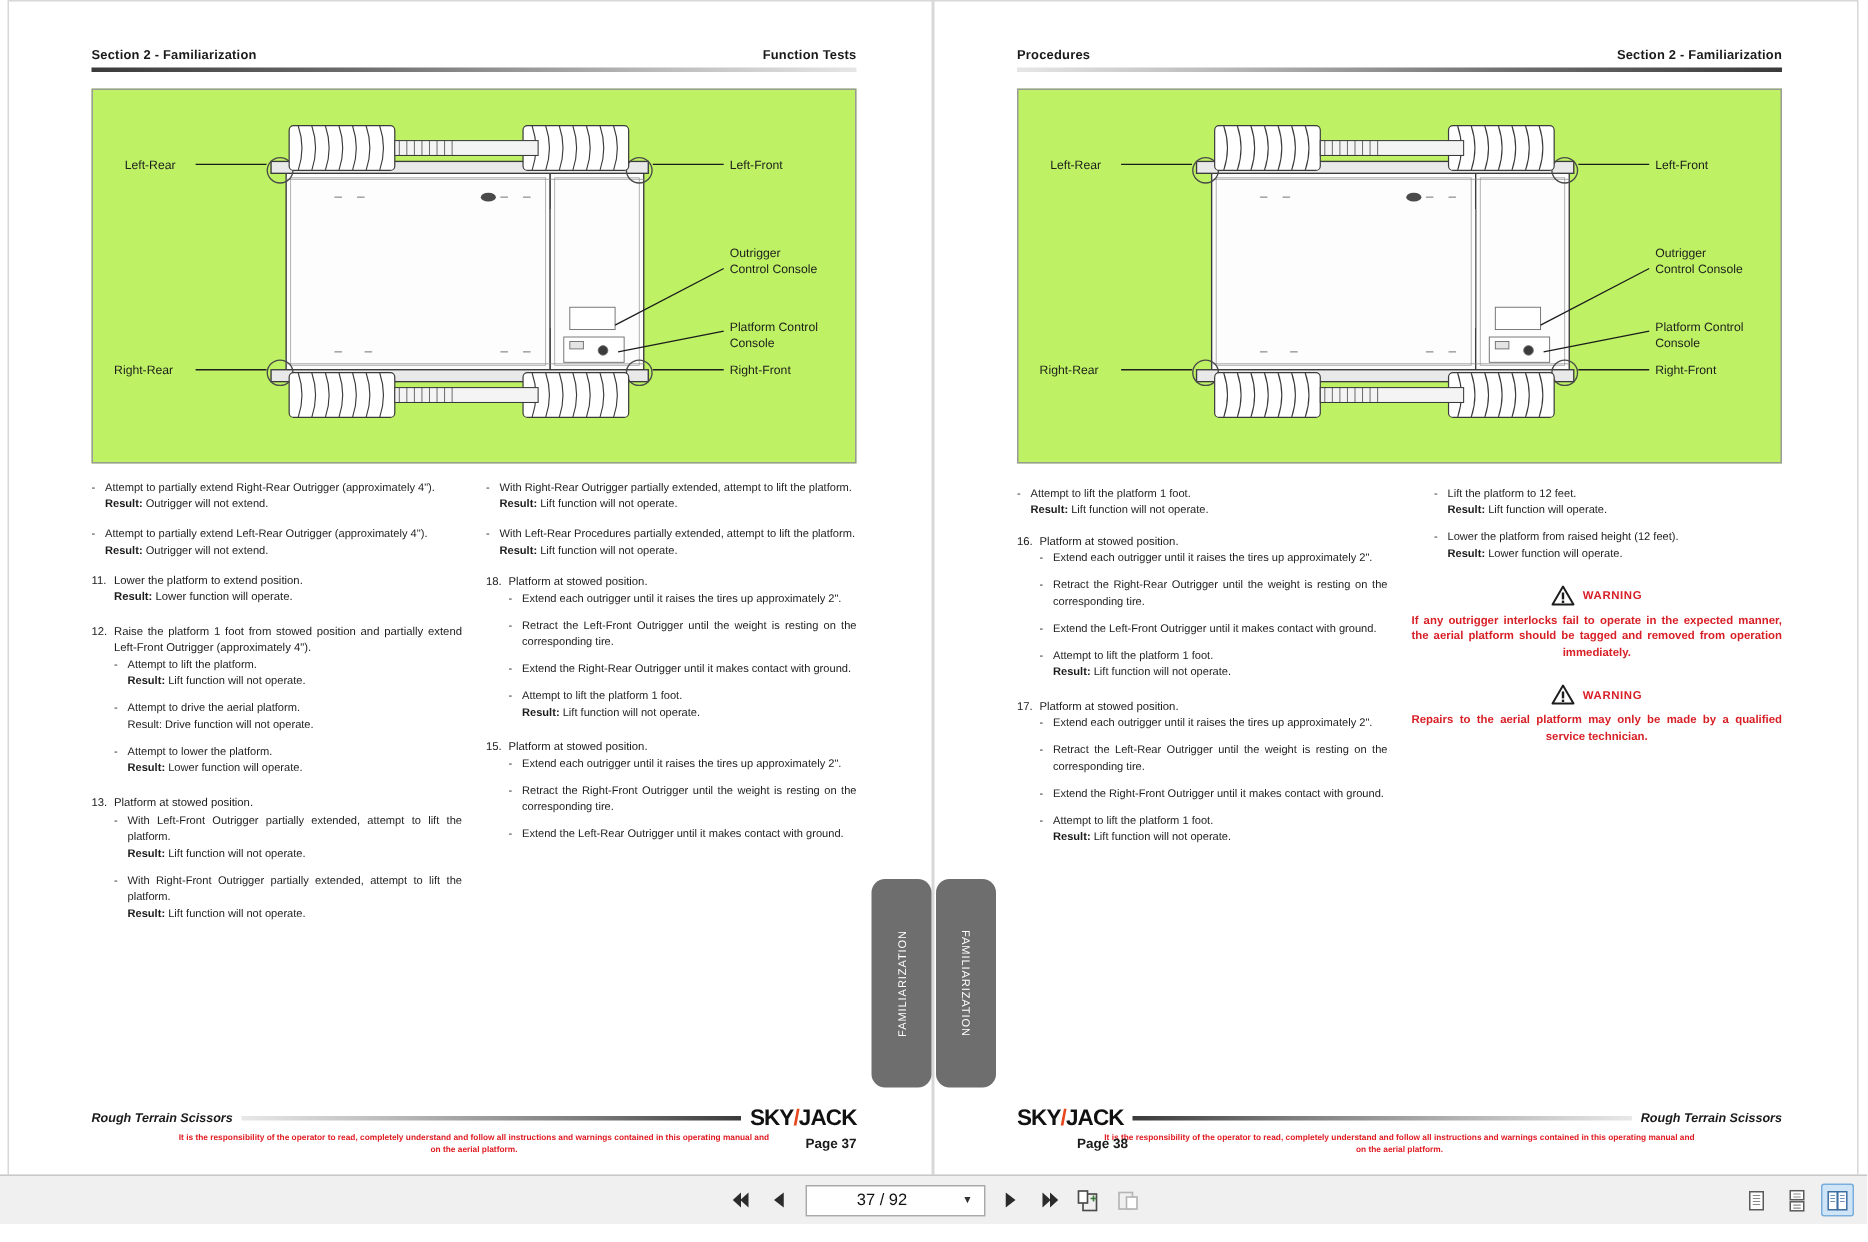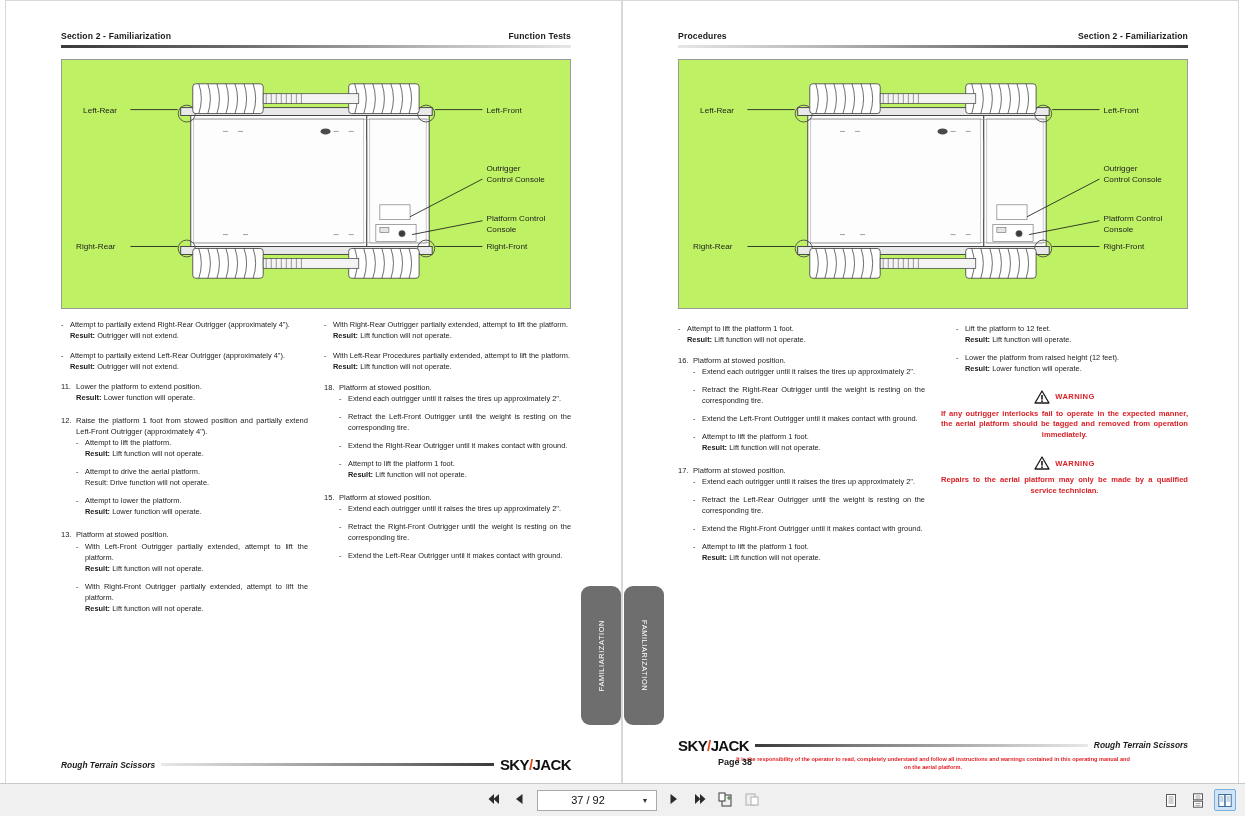--- a/index.html
+++ b/index.html
@@ -169,21 +169,21 @@
   
   .toolbar {
     position: absolute; left: 0; bottom: 0;
     width: 1245px; height: 33px;
     background: #f0f0f0;
     border-top: 1px solid #c8c8c8;
     display: flex; align-items: center;
   }
   .tb-center {
     position: absolute; left: 0; right: 0;
-    display: flex; justify-content: center; gap: 9px;
+    display: flex; align-items: center; justify-content: center; gap: 9px;
   }
   .tb-right {
     position: absolute; right: 9px;
     display: flex; align-items: center; gap: 5px;
   }
   .tbtn {
     width: 17px; height: 19px;
     display: flex; align-items: center; justify-content: center;
     background: transparent; border: none; cursor: pointer;
   }
@@ -433,20 +433,24 @@
           </div>
         </div>
       </div>
 
       <div class="footer">
         <div class="foot-row">
           <span class="foot-title">Rough Terrain Scissors</span>
           <span class="foot-rule"></span>
           <span class="logo"><span class="sky">SKY</span><span class="slash">/</span><span class="jack">JACK</span></span>
         </div>
+        <div class="foot-note-row">
+          <div class="disclaimer">It is the responsibility of the operator to read, completely understand and follow all instructions and warnings contained in this operating manual and on the aerial platform.</div>
+          <div class="pageno r">Page 37</div>
+        </div>
       </div>
     </div>
 
     <div class="page right">
       <div class="page-inner">
 
         <div class="hdr">
           <span>Procedures</span>
           <span>Section 2 - Familiarization</span>
         </div>

